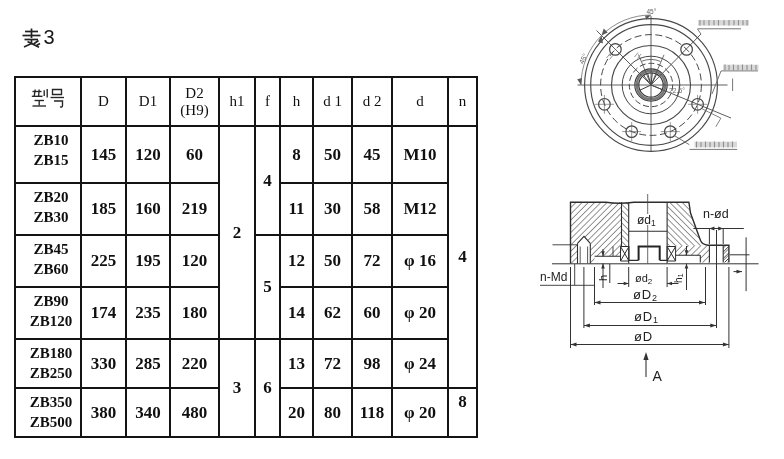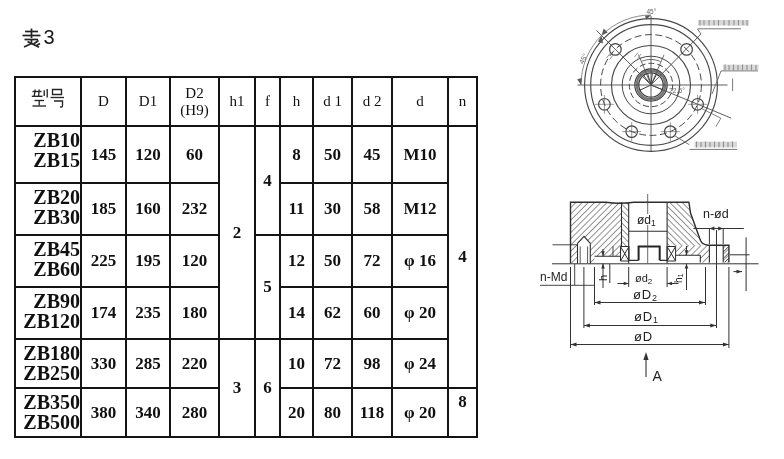--- a/index.html
+++ b/index.html
@@ -2,21 +2,21 @@
 <html><head>
 <meta charset="utf-8">
 <style>
   html,body{margin:0;padding:0;background:#fff;}
   body{width:784px;height:459px;position:relative;overflow:hidden;
        font-family:"Liberation Serif", serif;}
   table{border-collapse:collapse;table-layout:fixed;position:absolute;left:14px;top:76px;}
   td{border:2px solid #141414;text-align:center;vertical-align:middle;
      font-family:"Liberation Serif", serif;font-size:17px;color:#101010;
      padding:0;overflow:hidden;}
-  td.model{text-align:right;padding-left:6px;font-weight:bold;line-height:20px;vertical-align:top;padding-top:3px;font-size:20px;}
+  td.model{text-align:center;padding-left:6px;font-weight:bold;line-height:20px;vertical-align:top;padding-top:3px;font-size:15px;}
   td.num{font-weight:bold;}
   td.hdr{font-weight:normal;font-size:15px;}
 </style>
 </head>
 <body>
 
 <svg style="position:absolute;left:0;top:0" width="90" height="60" viewBox="0 0 90 60">
   <g stroke="#222" stroke-width="1.7" fill="none">
     <path d="M31.5 28.5 L31.5 38"></path>
     <path d="M25 31.5 L38 31.5"></path>
@@ -86,21 +86,21 @@
         <td class="num">50</td>
         <td class="num">45</td>
     <td class="num">M10</td>
     <td class="num" rowspan="5">4</td>
   </tr>
 
   <tr style="height:52px">
     <td class="model">ZB20<br>ZB30</td>
     <td class="num">185</td>
         <td class="num">160</td>
-        <td class="num">232</td>
+        <td class="num">219</td>
     <td class="num">11</td>
         <td class="num">30</td>
         <td class="num">58</td>
     <td class="num">M12</td>
   </tr>
 
   <tr style="height:52px">
     <td class="model">ZB45<br>ZB60</td>
     <td class="num">225</td>
         <td class="num">195</td>
@@ -123,31 +123,31 @@
     <td class="num">φ 20</td>
   </tr>
 
   <tr style="height:49px">
     <td class="model">ZB180<br>ZB250</td>
     <td class="num">330</td>
         <td class="num">285</td>
         <td class="num">220</td>
     <td class="num" rowspan="2">3</td>
     <td class="num" rowspan="2">6</td>
-    <td class="num">10</td>
+    <td class="num">13</td>
         <td class="num">72</td>
         <td class="num">98</td>
     <td class="num">φ 24</td>
   </tr>
 
   <tr style="height:49px">
     <td class="model">ZB350<br>ZB500</td>
     <td class="num">380</td>
         <td class="num">340</td>
-        <td class="num">280</td>
+        <td class="num">480</td>
     <td class="num">20</td>
         <td class="num">80</td>
         <td class="num">118</td>
     <td class="num">φ 20</td>
     <td class="num" style="vertical-align:top;padding-top:3px">8</td>
   </tr>
 </tbody>
   </table>
 
 <svg id="draw" style="position:absolute;left:520px;top:0" width="264" height="459" viewBox="520 0 264 459">

